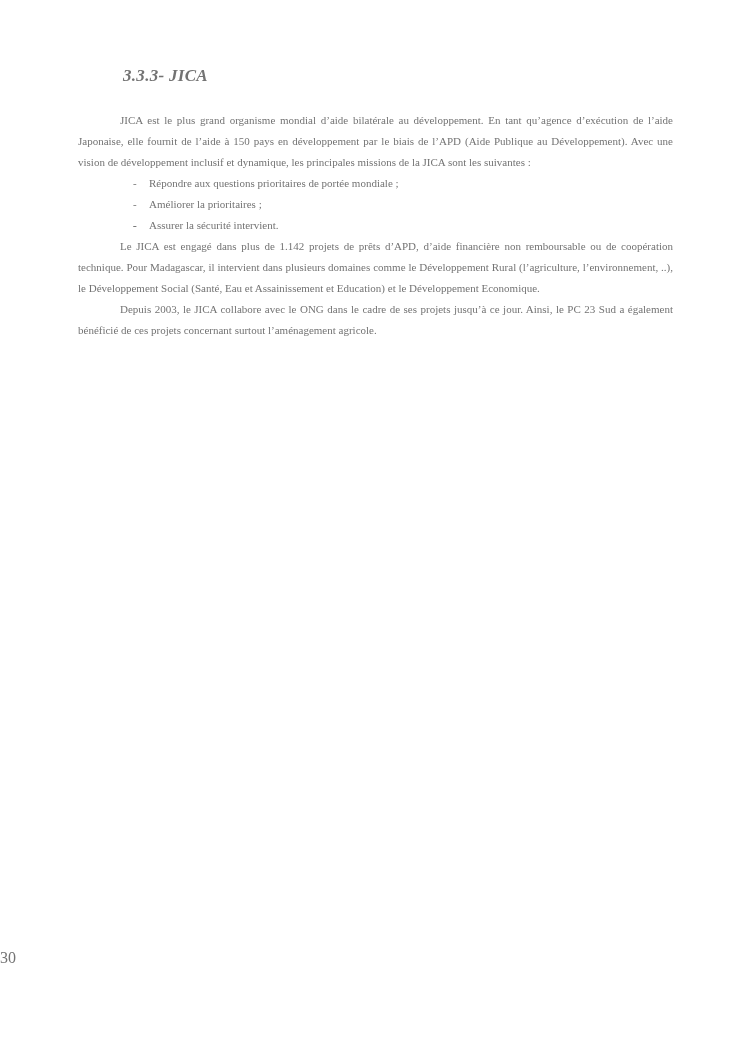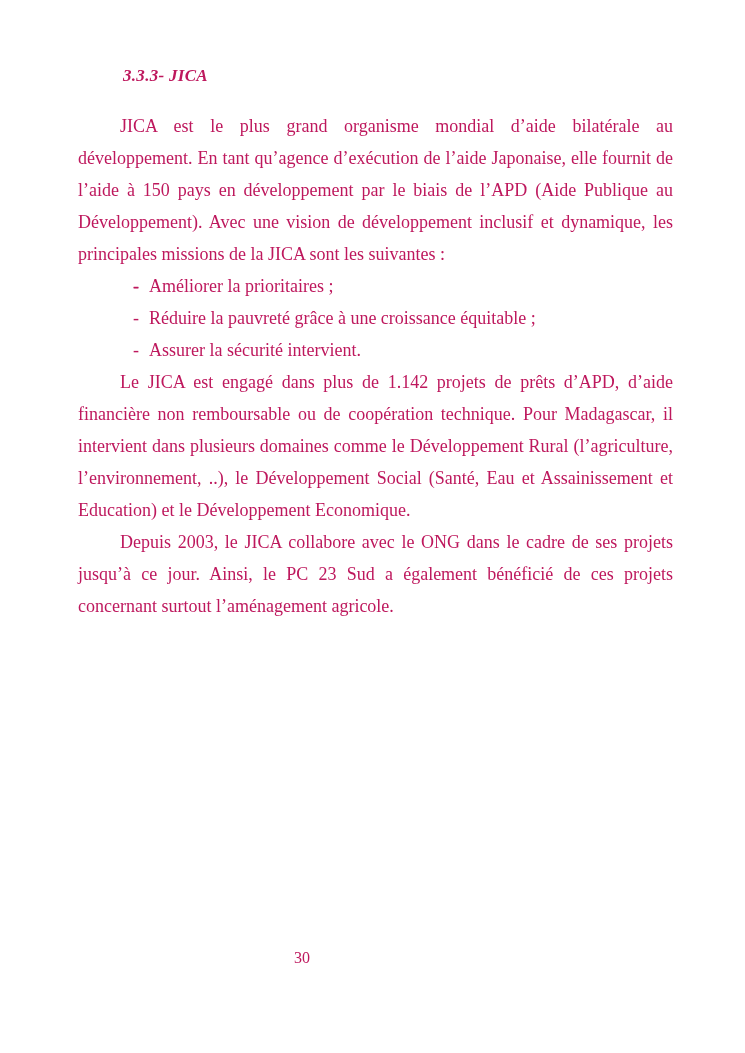--- a/index.html
+++ b/index.html
@@ -6,41 +6,41 @@
     margin: 0;
     padding: 0;
     background: #ffffff;
   }
   .page {
     position: relative;
     width: 745px;
     height: 1053px;
     background: #ffffff;
     font-family: "Liberation Serif", serif;
-    color: #be185d;
+    color: #737373;
     overflow: hidden;
   }
   .heading {
     position: absolute;
     left: 123px;
     top: 66px;
     margin: 0;
     font-size: 17px;
     font-weight: bold;
     font-style: italic;
     letter-spacing: 0.3px;
     white-space: nowrap;
   }
   .body-text {
     position: absolute;
     left: 78px;
     top: 110px;
     width: 595px;
-    font-size: 18px;
-    line-height: 32px;
+    font-size: 11px;
+    line-height: 21px;
     text-align: justify;
   }
   .para {
     margin: 0;
     text-indent: 42px;
   }
   .mission-list {
     margin: 0;
   }
   .list-item {
@@ -51,49 +51,49 @@
   .dash-marker {
     position: absolute;
     left: 55px;
     top: 0;
   }
   .page-number {
     position: absolute;
     left: 0;
     top: 949px;
     width: 604px;
-    text-align: center;
+    text-align: left;
     font-size: 16px;
   }
 </style>
 </head>
 <body>
 
 <div class="page">
 
   <h1 class="heading">3.3.3- JICA</h1>
 
   <div class="body-text">
 
     <p class="para">JICA est le plus grand organisme mondial d’aide bilatérale au développement. En tant qu’agence d’exécution de l’aide Japonaise, elle fournit de l’aide à 150 pays en développement par le biais de l’APD (Aide Publique au Développement). Avec une vision de développement inclusif et dynamique, les principales missions de la JICA sont les suivantes :</p>
 
     <div class="mission-list">
 
       <div class="list-item">
         <span class="dash-marker">-</span>
+        <span>Répondre aux questions prioritaires de portée mondiale ;</span>
       </div>
 
       <div class="list-item">
         <span class="dash-marker">-</span>
         <span>Améliorer la prioritaires ;</span>
       </div>
 
       <div class="list-item">
         <span class="dash-marker">-</span>
-        <span>Réduire la pauvreté grâce à une croissance équitable ;</span>
       </div>
 
       <div class="list-item">
         <span class="dash-marker">-</span>
         <span>Assurer la sécurité intervient.</span>
       </div>
 
     </div>
 
     <p class="para">Le JICA est engagé dans plus de 1.142 projets de prêts d’APD, d’aide financière non remboursable ou de coopération technique. Pour Madagascar, il intervient dans plusieurs domaines comme le Développement Rural (l’agriculture, l’environnement, ..), le Développement Social (Santé, Eau et Assainissement et Education) et le Développement Economique.</p>

